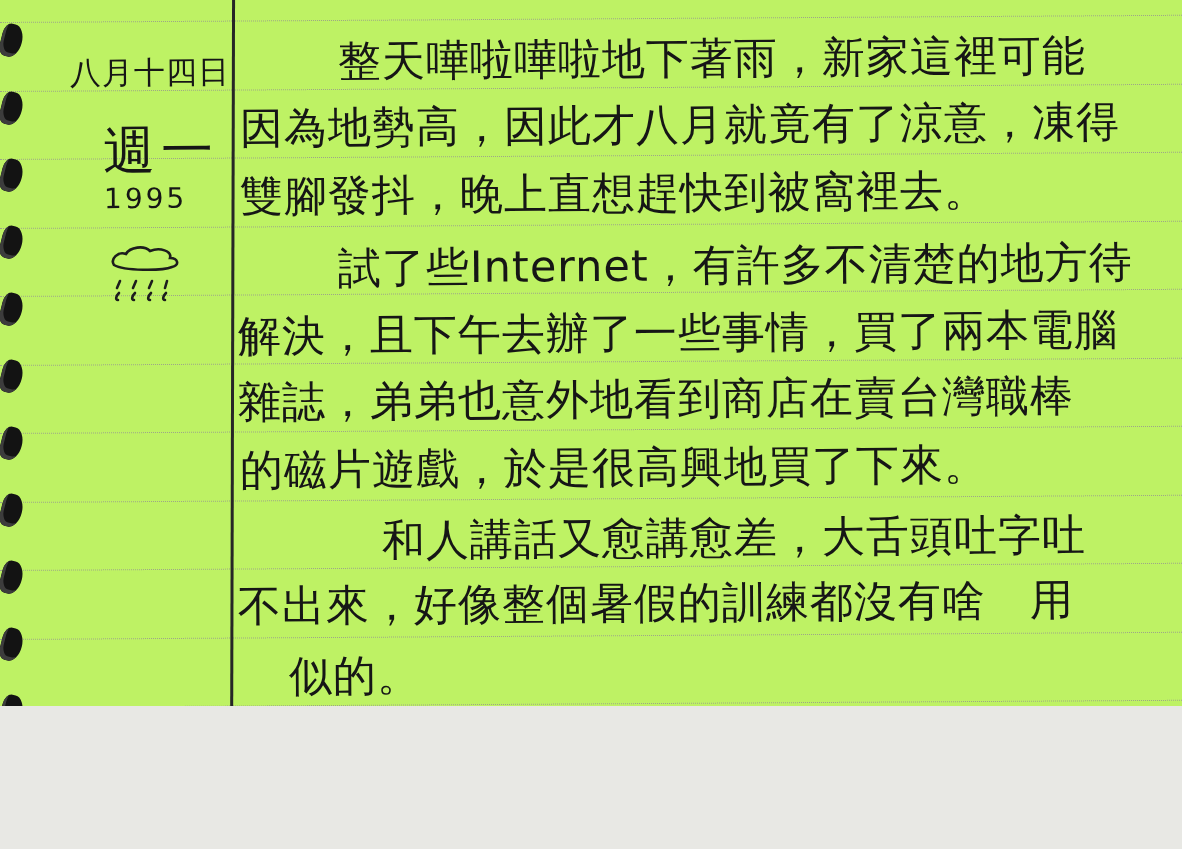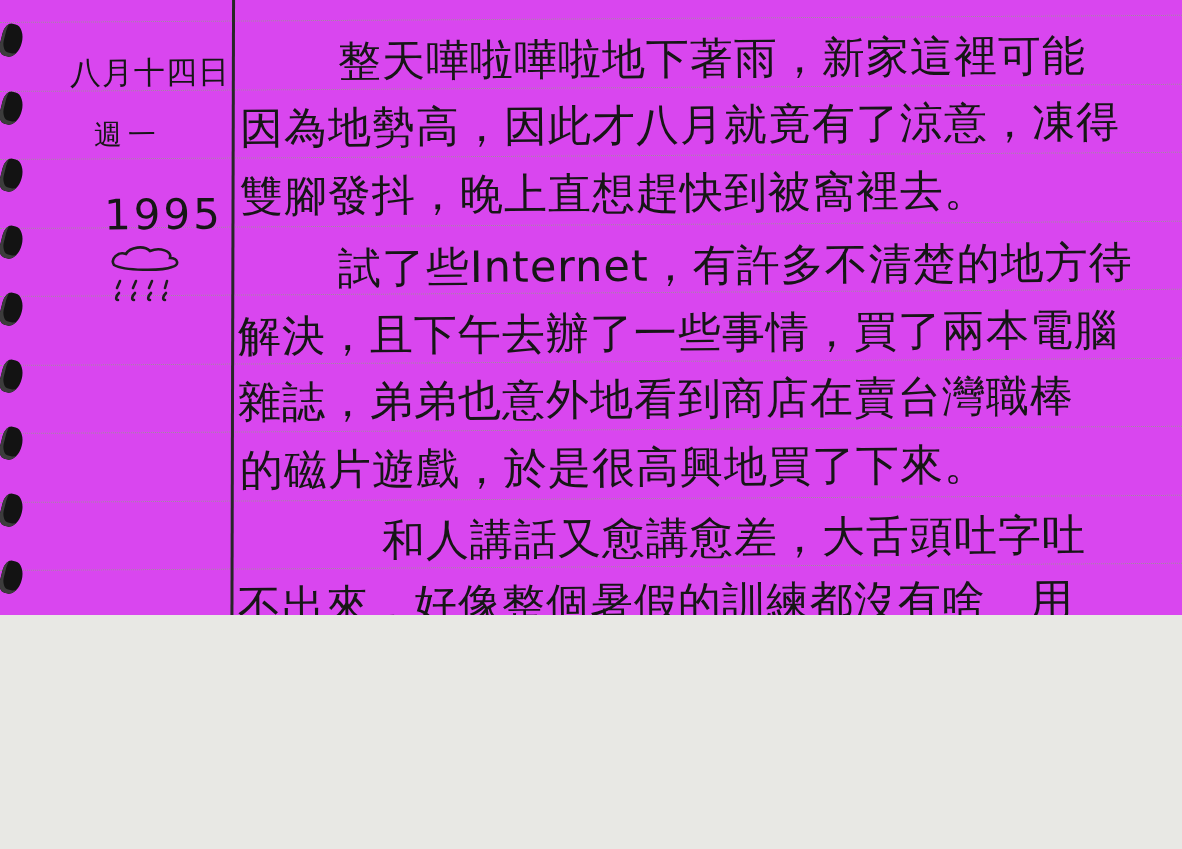--- a/index.html
+++ b/index.html
@@ -1,19 +1,19 @@
 <!DOCTYPE html>
 <html><head>
 <meta charset="utf-8">
 <style>
   html,body{margin:0;padding:0;background:#e8e8e4;}
   #page{
     position:relative;
-    width:1182px;height:615px;
-    background:#d946ef;
+    width:1182px;height:706px;
+    background:#bef264;
     overflow:hidden;
     font-family:"DejaVu Sans", sans-serif;
     color:#1b1b1b;
   }
   
   .rule{
     position:absolute;left:0;width:1182px;height:0;
     border-top:1px dotted #98988f;
     opacity:.85;
     transform:rotate(-0.35deg);
@@ -40,22 +40,22 @@
     white-space:nowrap;
     font-size:43px;
     letter-spacing:1px;
     line-height:1.2;
     transform:rotate(-0.45deg);
     transform-origin:left center;
     color:#161616;
   }
   .date-col{position:absolute;color:#161616;transform:rotate(-0.5deg);}
   #date-text{left:70px;top:52px;font-size:31px;letter-spacing:1px;}
-  #weekday-text{left:94px;top:116px;font-size:28px;letter-spacing:6px;}
-  #year-text{left:104px;top:182px;font-size:42px;letter-spacing:3px;margin-top:8px;}
+  #weekday-text{left:103px;top:116px;font-size:52px;letter-spacing:6px;}
+  #year-text{left:104px;top:182px;font-size:28px;letter-spacing:3px;}
   #weather{position:absolute;left:104px;top:243px;}
 </style>
 </head>
 <body>
 
 <div id="page">
 
   <div class="rule" style="top:22px"></div>
   <div class="rule" style="top:91px"></div>
   <div class="rule" style="top:159px"></div>

